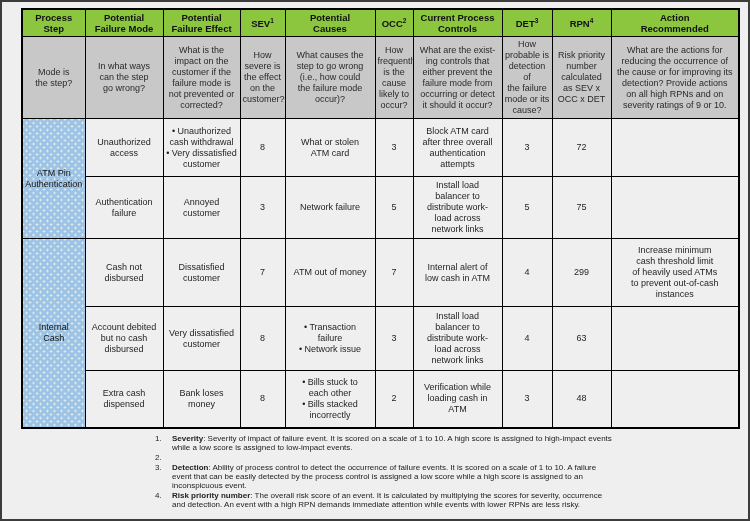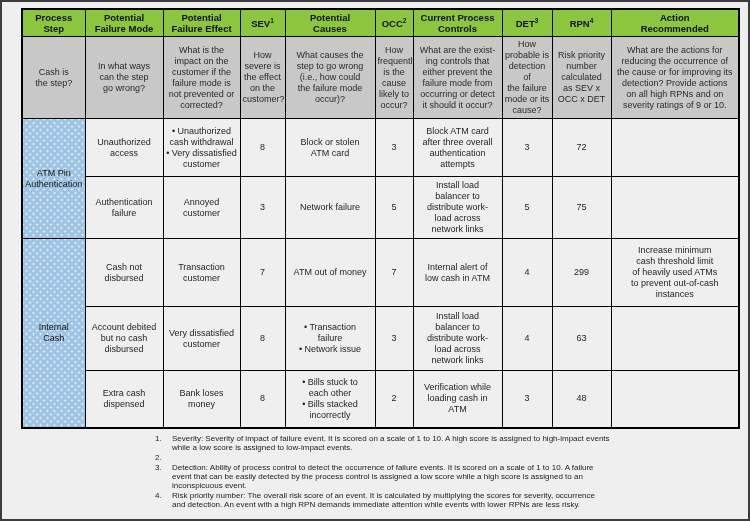--- a/index.html
+++ b/index.html
@@ -61,21 +61,21 @@
   }
   .fn {
     display: flex;
     font-size: 8px;
     line-height: 9px;
     color: #222;
     margin-bottom: 1px;
   }
   .fn-num { width: 17px; flex: none; text-align: left; }
   .fn-body { white-space: pre-line; text-align: left; }
-  .fn-term { font-weight: normal; }
+  .fn-term { font-weight: bold; }
 </style>
 </head>
 <body>
 
 <div class="frame">
 
   <table class="fmea">
     <colgroup>
       <col style="width:63px">
         <col style="width:78px">
@@ -102,21 +102,21 @@
         <th class="hdr"><span class="t">OCC</span><sup class="sup">2</sup></th>
         <th class="hdr"><span class="t">Current Process
 Controls</span><sup class="sup"></sup></th>
         <th class="hdr"><span class="t">DET</span><sup class="sup">3</sup></th>
         <th class="hdr"><span class="t">RPN</span><sup class="sup">4</sup></th>
         <th class="hdr"><span class="t">Action
 Recommended</span><sup class="sup"></sup></th>
       </tr>
 
       <tr style="height:72px">
-        <td class="desc"><span class="t">Cash is
+        <td class="desc"><span class="t">Mode is
 the step?</span></td>
         <td class="desc"><span class="t">In what ways
 can the step
 go wrong?</span></td>
         <td class="desc"><span class="t">What is the
 impact on the
 customer if the
 failure mode is
 not prevented or
 corrected?</span></td>
@@ -164,21 +164,21 @@
       <tr style="height:58px">
         <td class="step-cell" rowspan="2"><span class="t">ATM Pin
 Authentication</span></td>
         <td><span class="t">Unauthorized
 access</span></td>
         <td><span class="t">• Unauthorized
 cash withdrawal
 • Very dissatisfied
 customer</span></td>
         <td><span class="t">8</span></td>
-        <td><span class="t">Block or stolen
+        <td><span class="t">What or stolen
 ATM card</span></td>
         <td><span class="t">3</span></td>
         <td><span class="t">Block ATM card
 after three overall
 authentication
 attempts</span></td>
         <td><span class="t">3</span></td>
         <td><span class="t">72</span></td>
         <td><span class="t"></span></td>
       </tr>
@@ -199,21 +199,21 @@
         <td><span class="t">5</span></td>
         <td><span class="t">75</span></td>
         <td><span class="t"></span></td>
       </tr>
 
       <tr style="height:68px">
         <td class="step-cell" rowspan="3"><span class="t">Internal
 Cash</span></td>
         <td><span class="t">Cash not
 disbursed</span></td>
-        <td><span class="t">Transaction
+        <td><span class="t">Dissatisfied
 customer</span></td>
         <td><span class="t">7</span></td>
         <td><span class="t">ATM out of money</span></td>
         <td><span class="t">7</span></td>
         <td><span class="t">Internal alert of
 low cash in ATM</span></td>
         <td><span class="t">4</span></td>
         <td><span class="t">299</span></td>
         <td><span class="t">Increase minimum
 cash threshold limit

